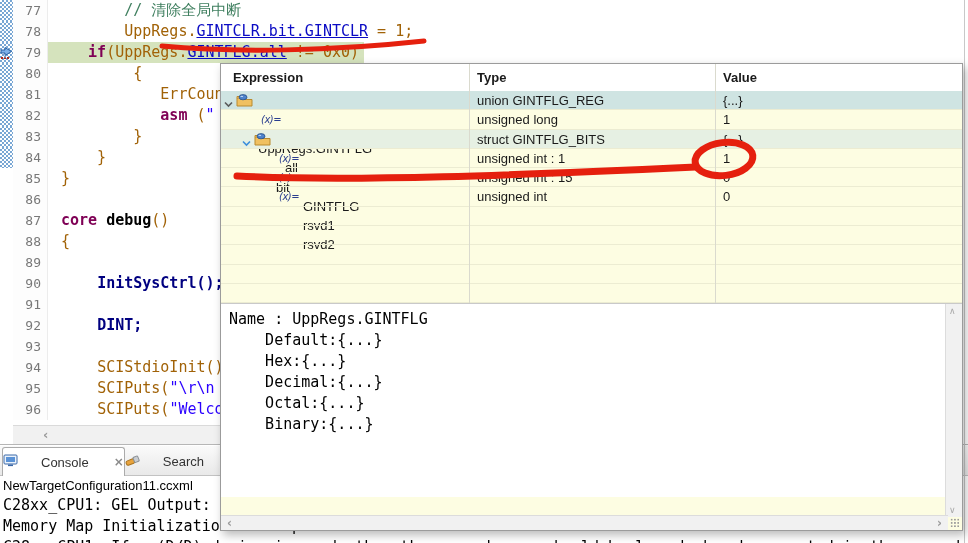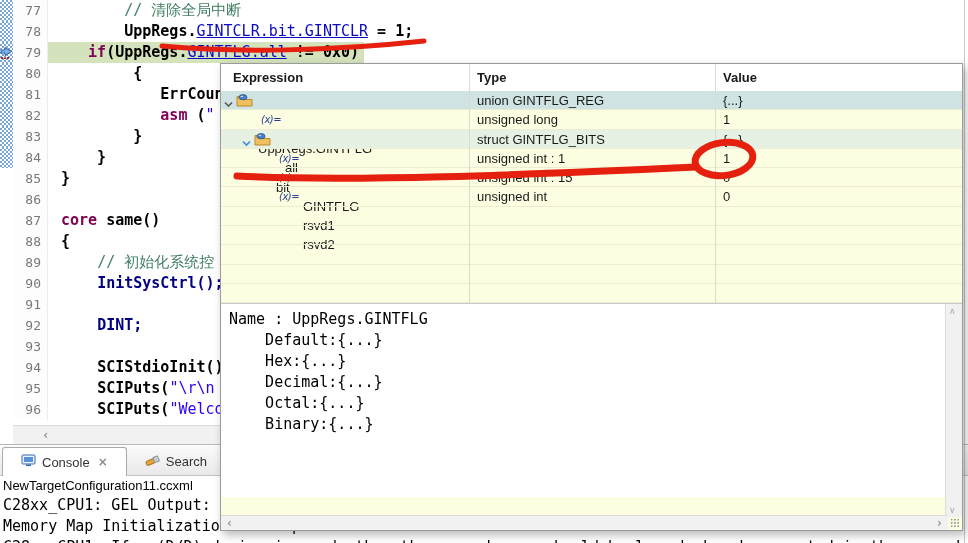--- a/index.html
+++ b/index.html
@@ -14,37 +14,37 @@
     background-image:
       linear-gradient(45deg,#79a7d4 25%,transparent 25%,transparent 75%,#79a7d4 75%),
       linear-gradient(45deg,#79a7d4 25%,transparent 25%,transparent 75%,#79a7d4 75%);
     background-position:0 0,2px 2px;background-size:4px 4px;}
   .ptr{position:absolute;left:0;top:4px;}
   .gutter{width:35px;flex:none;text-align:right;padding-right:6px;box-sizing:border-box;
           color:#787878;font:13px/21px "DejaVu Sans Mono",monospace;
           border-right:1px solid #ececec;background:#fdfdfd;}
   .code{flex:1;font:15px/21px "DejaVu Sans Mono",monospace;white-space:pre;padding-left:13px;color:#000;}
   .code .hlwrap{display:inline-block;background:#d5e3bd;margin-left:-13px;padding-left:13px;padding-right:5px;}
-  .tk-p{color:#000000;font-weight:bold;}
+  .tk-p{color:#a16207;}
   .tk-cm{color:#3f7f5f;}
   .tk-k{color:#7f0055;font-weight:bold;}
   .tk-f{color:#0b0bc4;text-decoration:underline;}
   .tk-s{color:#2a00ff;}
   .tk-fb{color:#000080;font-weight:bold;}
   .tk-b{color:#000;font-weight:bold;}
   #editor-hscroll{position:absolute;left:13px;top:425px;width:945px;height:18px;background:#f1f1f1;
                   border-top:1px solid #dadada;}
   #editor-hscroll .arr{position:absolute;left:30px;top:1px;color:#9a9a9a;font:bold 13px/16px "DejaVu Sans",sans-serif;}
 
   
   #panel{position:absolute;left:0;top:444px;width:968px;height:99px;background:#fff;border-top:1px solid #b6b6b6;}
   #tabbar{position:absolute;left:0;top:1px;width:968px;height:30px;
           background:linear-gradient(#fafafa,#e9e9e9);border-bottom:1px solid #c2c2c2;
           display:flex;align-items:flex-end;padding-left:2px;box-sizing:border-box;}
-  .tab{display:flex;align-items:center;gap:6px;height:27px;padding:0 18px;font-size:13px;color:#333;
+  .tab{display:flex;align-items:center;gap:23px;height:27px;padding:0 0;font-size:13px;color:#333;
        white-space:nowrap;text-align:right;}
   .tab.active{background:#fff;border:1px solid #ababab;border-bottom:none;border-radius:3px 3px 0 0;
               height:28px;margin-bottom:-1px;}
   .tab .close{color:#8a8a8a;font:bold 12px/12px "DejaVu Sans",sans-serif;margin-left:2px;}
   #subtitle{position:absolute;left:3px;top:33px;font-size:13px;color:#000;}
   #console-lines{position:absolute;left:3px;top:50px;width:965px;
                  font:15px/21px "DejaVu Sans Mono",monospace;color:#000;white-space:pre;}
 
   
   #popup{position:absolute;left:220px;top:63px;width:743px;height:468px;background:#fdfde2;
@@ -141,31 +141,31 @@
           <div class="code"><span class="tk-p">}</span></div>
         </div>
         <div class="line-row">
           <div class="ruler"></div>
           <div class="gutter">86</div>
           <div class="code"></div>
         </div>
         <div class="line-row">
           <div class="ruler"></div>
           <div class="gutter">87</div>
-          <div class="code"><span class="tk-k">core</span><span class="tk-p"> </span><span class="tk-b">same</span><span class="tk-p">()</span></div>
+          <div class="code"><span class="tk-k">core</span><span class="tk-p"> </span><span class="tk-b">debug</span><span class="tk-p">()</span></div>
         </div>
         <div class="line-row">
           <div class="ruler"></div>
           <div class="gutter">88</div>
           <div class="code"><span class="tk-p">{</span></div>
         </div>
         <div class="line-row">
           <div class="ruler"></div>
           <div class="gutter">89</div>
-          <div class="code"><span class="tk-p">    </span><span class="tk-cm">// 初始化系统控</span></div>
+          <div class="code"><span class="tk-p">    </span></div>
         </div>
         <div class="line-row">
           <div class="ruler"></div>
           <div class="gutter">90</div>
           <div class="code"><span class="tk-p">    </span><span class="tk-fb">InitSysCtrl();</span></div>
         </div>
         <div class="line-row">
           <div class="ruler"></div>
           <div class="gutter">91</div>
           <div class="code"></div>

